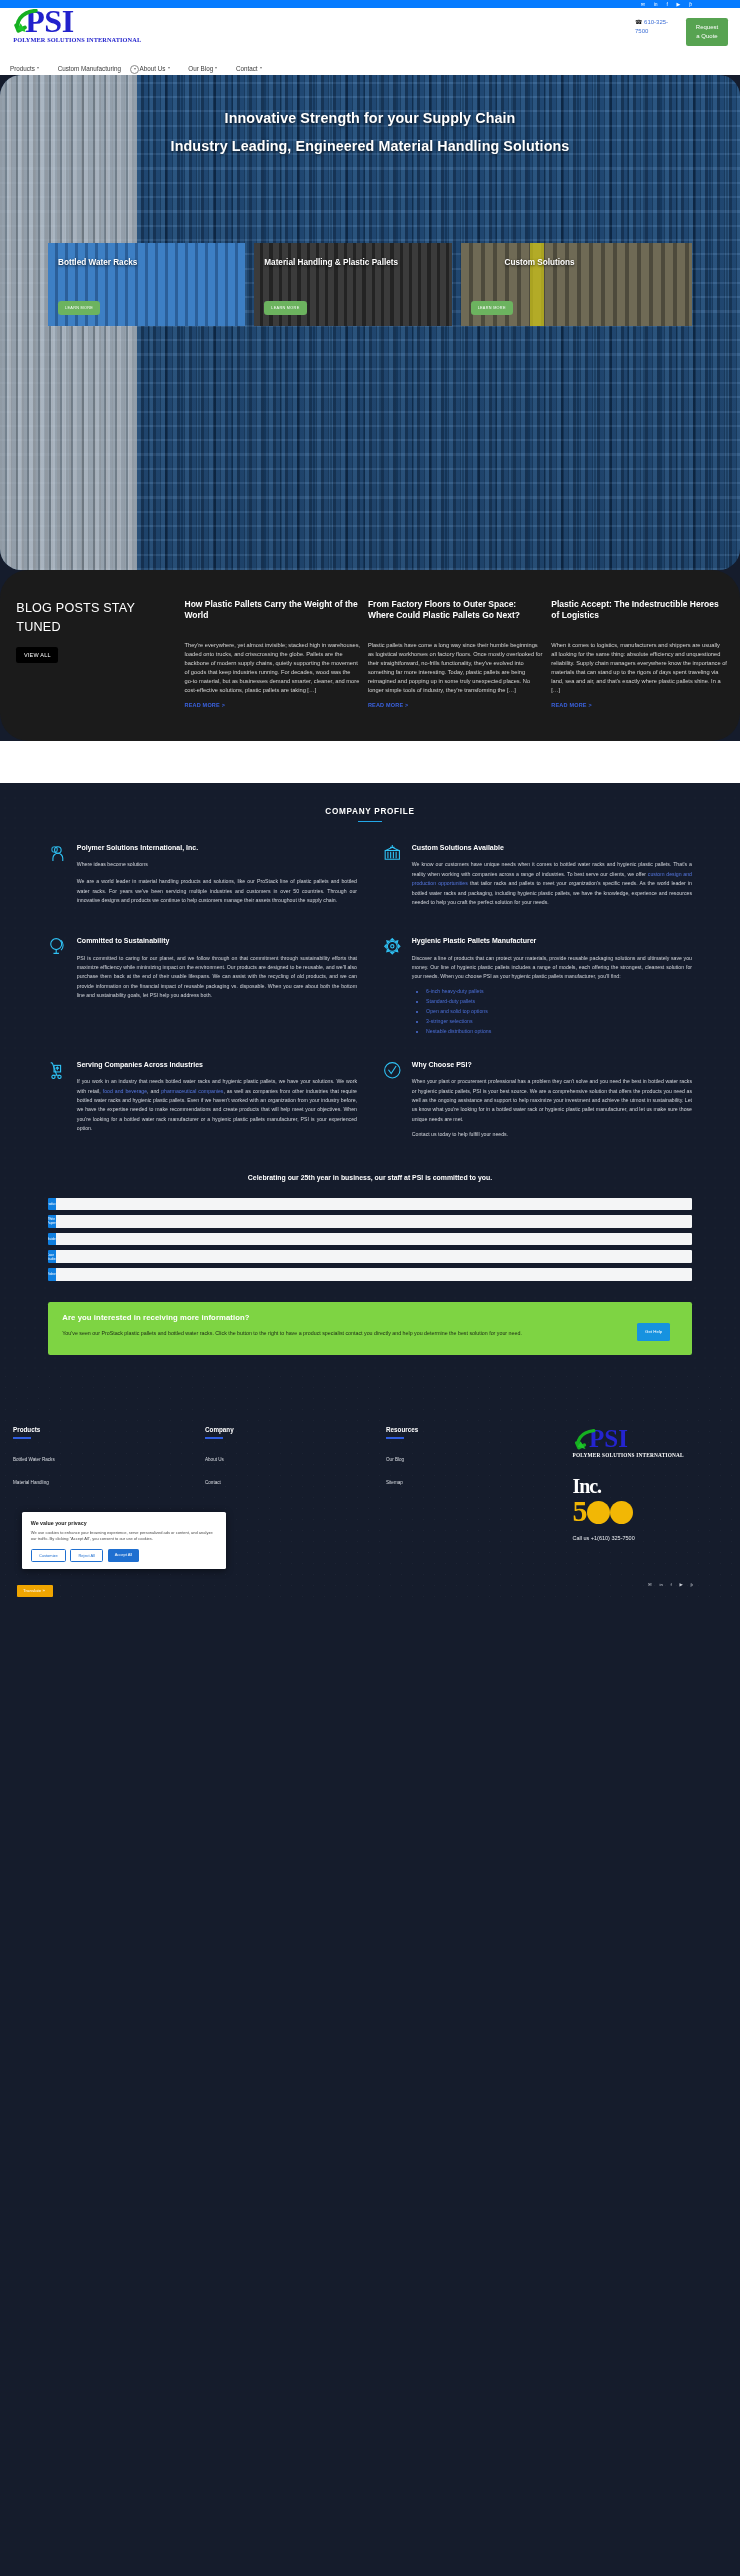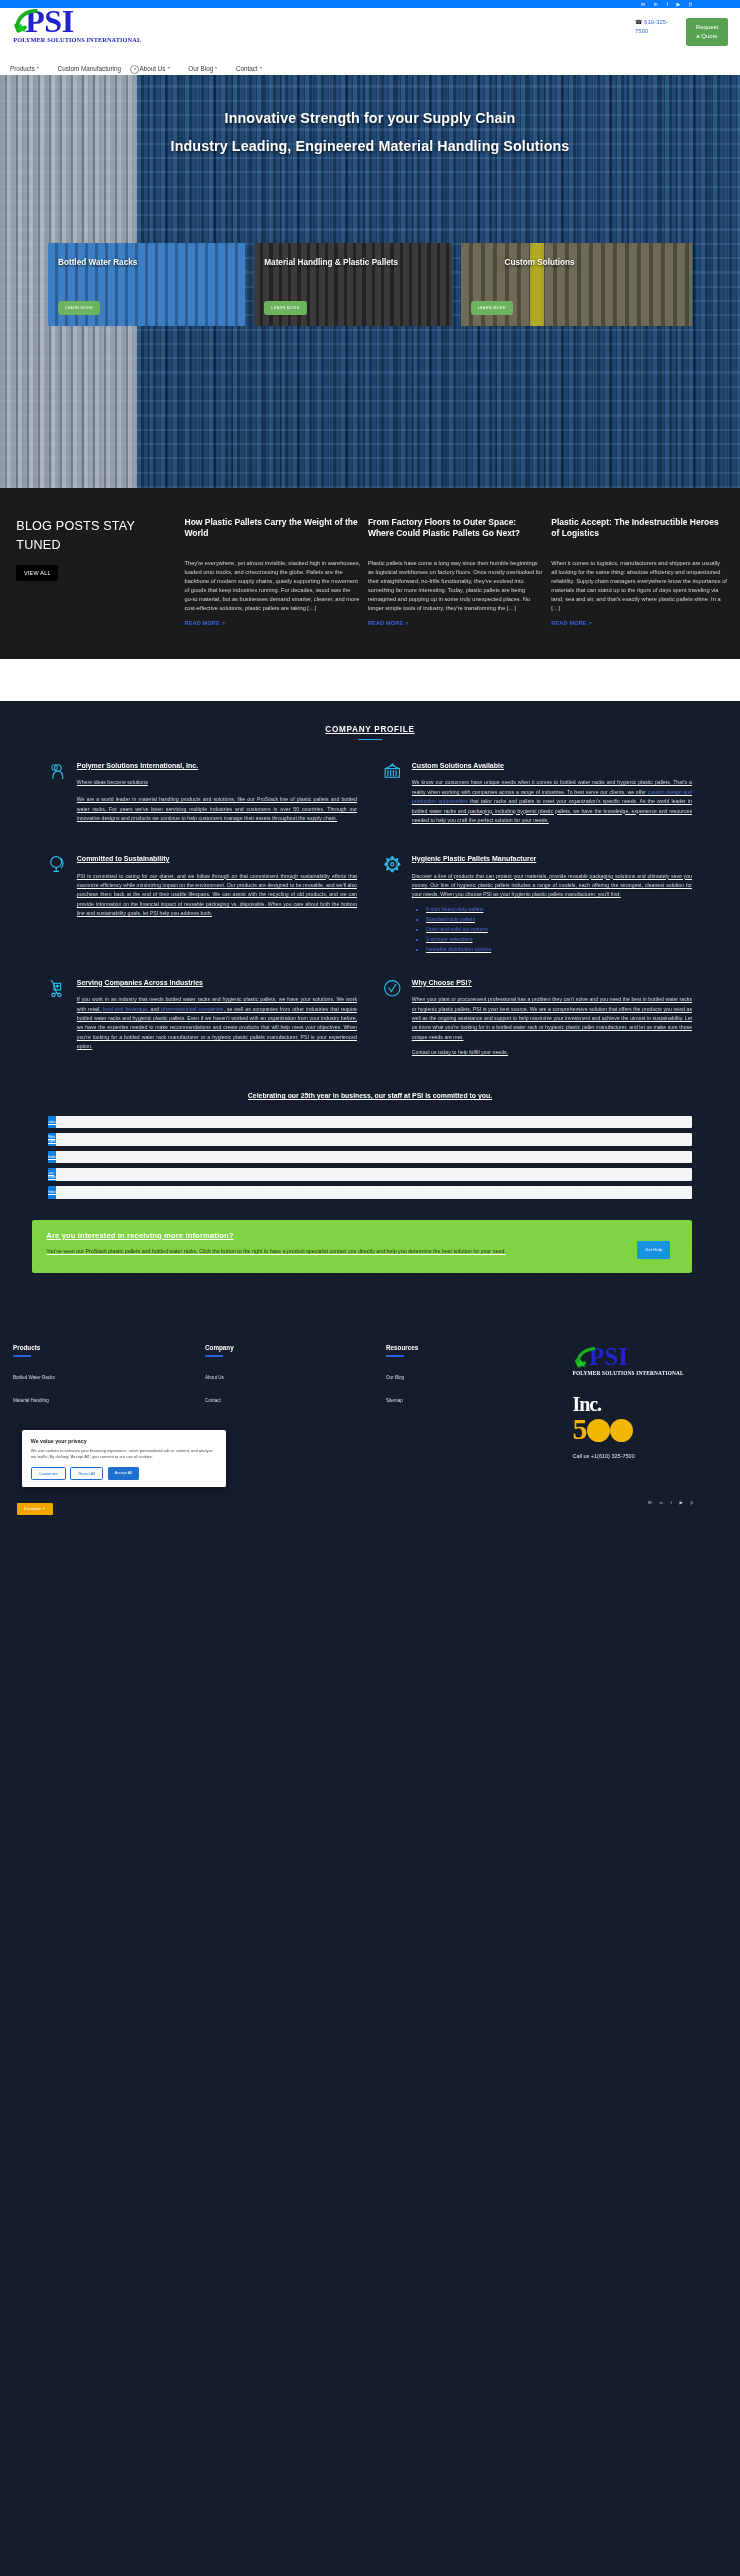--- a/index.html
+++ b/index.html
@@ -33,25 +33,26 @@
   .hdr-right { position:absolute; right:12px; top:10px; display:flex; align-items:flex-start; gap:10px; }
   .phone { font-size:6px; color:#3e6fd6; width:41px; line-height:1.45; }
   .phone .ic { color:#111; margin-right:1.6px; }
   .quote-btn { background:#57a351; color:#fff; font-size:6px; text-align:center;
     padding:5px 7.7px; border-radius:2.2px; width:42px; line-height:1.45; }
   .nav-circle { position:absolute; left:130px; bottom:1.1px; width:9.3px; height:9.3px;
     border:0.5px solid #8a8a8a; border-radius:50%; display:flex; align-items:center; justify-content:center; }
   .nav-circle i { width:0;height:0;border-left:1.6px solid transparent;border-right:1.6px solid transparent;border-top:2.2px solid #777; }
 
   
-  .hero { height:413px; position:relative; overflow:hidden;
+  .hero { height:495px; position:relative; overflow:hidden;
     background:
       linear-gradient(180deg, rgba(8,14,26,.38), rgba(8,14,26,.45)),
       repeating-linear-gradient(90deg,#2a6fb5 0 3.8px,#1d5894 3.8px 5.5px,#3d87cf 5.5px 9.3px,#174a80 9.3px 12px),
       #1b4f85;
+    border-radius: 21px;
   }
   .hero::before{ content:""; position:absolute; inset:0;
     background:
       repeating-linear-gradient(0deg, rgba(255,255,255,.07) 0 2.2px, rgba(0,0,0,.10) 2.2px 14.3px),
       repeating-linear-gradient(90deg, rgba(0,0,0,.18) 0 1.6px, rgba(255,255,255,.04) 1.6px 16.5px);
     opacity:.85;}
   .hero::after{ content:""; position:absolute; left:0; top:0; width:137px; height:100%;
     background:repeating-linear-gradient(90deg,#b9bcbe 0 5px,#8d9295 5px 7.1px,#d4d6d8 7.1px 11px);
     opacity:.75;}
   .hero-inner { position:relative; z-index:3; padding-top:30px; }
@@ -69,38 +70,38 @@
   .hcard.c3 { background:
       repeating-linear-gradient(90deg,#6f6a55 0 7.7px,#4d4a3c 7.7px 12px),
       linear-gradient(160deg,#7c7660,#3f3c32); padding-left: 44px; }
   .hcard.c3::after{content:"";position:absolute;left:30%;top:0;width:14.3px;height:100%;background:#c9c218;opacity:.75;}
   .hcard h3 { position:relative; z-index:2; font-size:8.2px; font-weight:bold; line-height:1.5;
     text-shadow:0 1.1px 2.7px rgba(0,0,0,.8); }
   .learn { position:absolute; z-index:2; left:10px; bottom:11px; background:#6cb35f; color:#fff;
     font-size:3.8px; letter-spacing:0.3px; padding:5px 7.1px; border-radius:3.3px; }
 
   
-  .blog { background:#1b1b1b; padding:28.5px 13px 33px 13px; display:flex; gap:7.7px; }
+  .blog { background:#1b1b1b; padding:28.5px 13px 33px 13px; display:flex; gap:7.7px;border-radius:28px; }
   .blog-head { width:165px; padding-left:3.3px; }
   .blog-head h2 { font-size:12.6px; font-weight:normal; line-height:1.55; letter-spacing:0.2px; }
   .viewall { display:inline-block; margin-top:8.8px; background:#000; color:#fff; font-size:5.5px;
     padding:5px 7.7px; border-radius:2.2px; letter-spacing:0.2px; }
   .post { width:177px; }
   .post h3 { font-size:8.5px; font-weight:bold; line-height:1.34; margin-bottom:20px; }
   .post p { font-size:5.7px; line-height:1.55; color:#d7d7d7; }
   .readmore { display:block; margin-top:7.1px; color:#3a62e0; font-size:5.5px; font-weight:bold; letter-spacing:0.2px; }
 
   .whitegap { background:#fff; height:42px; }
 
   
   .profile { background:#151c2c; padding:24px 0 16.5px 0; position:relative; }
   .profile::before{content:"";position:absolute;inset:0;
     background-image:radial-gradient(circle,rgba(255,255,255,.035) 0.5px,transparent 0.8px);
     background-size:10px 10px;}
-  .profile > * { position:relative; z-index:2;text-decoration:underline; }
+  .profile > * { position:relative; z-index:2; }
   .profile h2 { text-align:center; font-size:8.2px; font-weight:bold; letter-spacing:0.7px; }
   .rule { width:24px; height:1.1px; background:#23a7e8; margin:5px auto 0 auto; }
 
   .grid { padding:21px 48px 0 48px; display:grid; grid-template-columns:1fr 1fr; column-gap:26px; }
   .cell { display:flex; gap:8.8px; margin-bottom:23px; }
   .ico { width:20px; min-width:20px; padding-top:1.1px; }
   .ico svg { display:block; }
   .cell h3 { font-size:7px; font-weight:bold; line-height:1.45; margin-bottom:7.7px; }
   .cell p { font-size:5.2px; line-height:1.8; color:#d3d6dc; text-align:justify; margin-bottom:5.5px; }
   .cell p.lead { text-align:left; margin-bottom:7.7px; }
@@ -111,21 +112,21 @@
   .tagline { text-align:center; font-size:6.9px; font-weight:bold; padding:6.6px 0 16.5px 0; position:relative; z-index:2; }
 
   
   .bars { padding:0 48px; position:relative; z-index:2; }
   .bar { display:flex; height:12.6px; margin-bottom:5px; border-radius:1.1px; overflow:hidden; }
   .bar .tab { background:#0f7fe0; width:7.7px; color:#fff; font-size:3.3px; display:flex;
     align-items:center; justify-content:center; }
   .bar .body { flex:1; background:#f4f5f6; }
 
   
-  .cta { margin:21px 48px 0 32px; background:#7ed443; border-radius:2.2px; padding:11px 14.3px 14.3px 14.3px;
+  .cta { margin:21px 48px 0 48px; background:#7ed443; border-radius:2.2px; padding:11px 14.3px 14.3px 14.3px;
     position:relative; z-index:2; min-height:53px; }
   .cta h3 { color:#fff; font-size:7.7px; font-weight:bold; margin-bottom:6.6px; letter-spacing:0.1px; }
   .cta p { color:#1c2b14; font-size:5.3px; line-height:1.9; width:76%; }
   .gethelp { position:absolute; right:22px; top:21px; background:#1692e0; color:#fff; font-size:4.4px;
     padding:6.6px 7.7px; border-radius:1.6px; }
 
   
   .footer { padding:55px 13px 14.3px 13px; position:relative; }
   .footer::before{content:"";position:absolute;inset:0;
     background-image:radial-gradient(circle,rgba(255,255,255,.03) 0.5px,transparent 0.8px);

